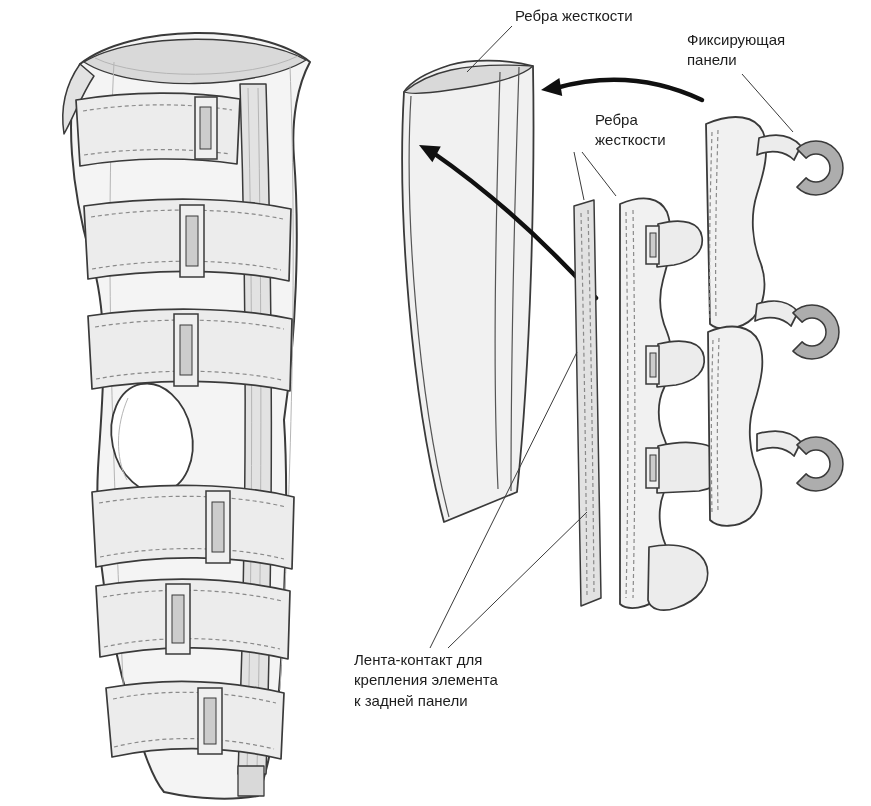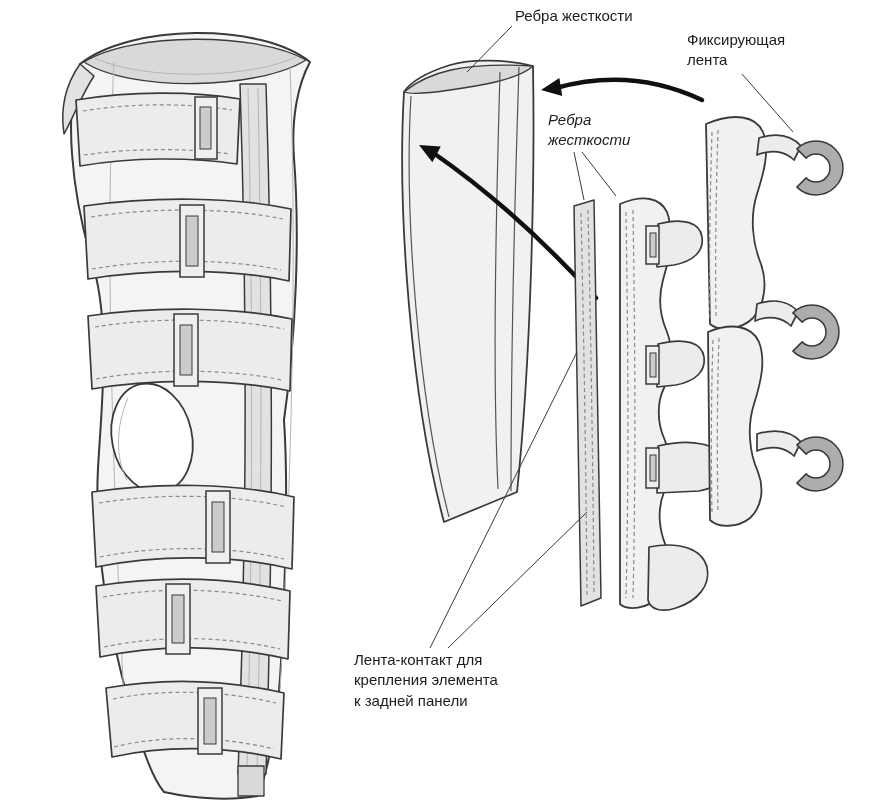--- a/index.html
+++ b/index.html
@@ -183,21 +183,21 @@
       <line class="leader" x1="574" y1="152" x2="584" y2="200"></line>
       <line class="leader" x1="582" y1="152" x2="616" y2="196"></line>
       <line class="leader" x1="430" y1="648" x2="577" y2="352"></line>
       <line class="leader" x1="448" y1="648" x2="587" y2="512"></line>
     </g>
   </svg>
 
   <div class="label" style="left:515px; top:6px;">Ребра жесткости</div>
 
   <div class="label" style="left:687px; top:30px;">Фиксирующая
-лента</div>
-
-  <div class="label" style="left:548px; top:110px;font-style:italic;">Ребра
+панели</div>
+
+  <div class="label" style="left:595px; top:110px;">Ребра
 жесткости</div>
 
   <div class="label" style="left:354px; top:650px;">Лента-контакт для
 крепления элемента
 к задней панели</div>
 </div>
 
 </body></html>

